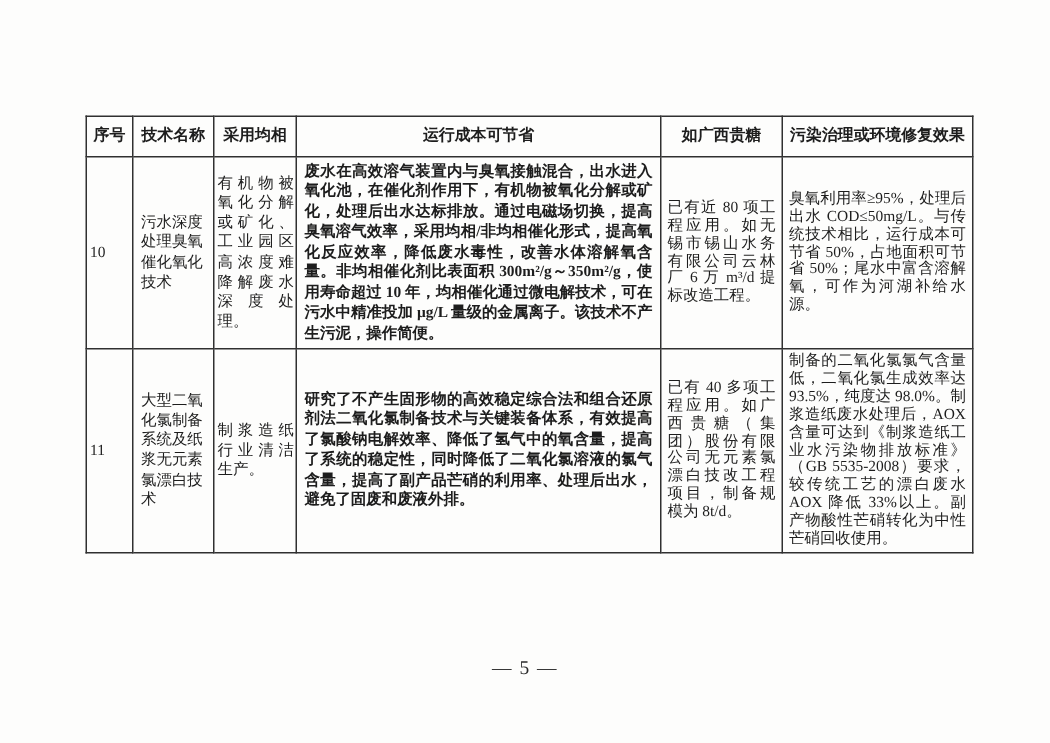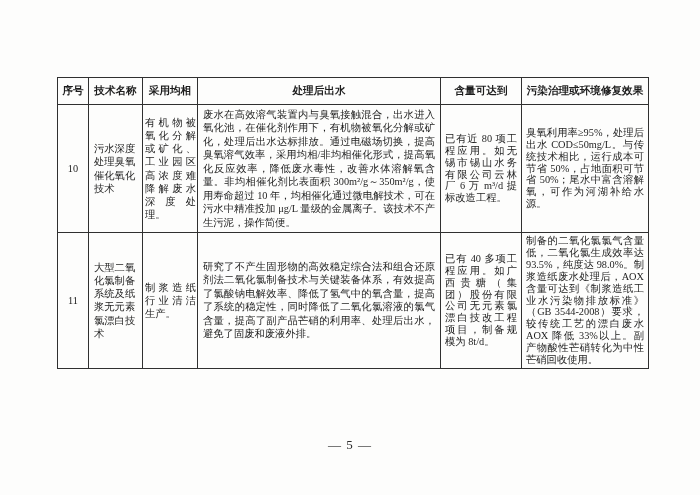--- a/index.html
+++ b/index.html
@@ -34,38 +34,39 @@
     font-weight: bold;
     text-align: center;
     height: 22px;
     padding: 2px 1px;
     font-size: 10.6px;
     line-height: 12px;
   }
   tr.r0 { height: 128px; }
   tr.r1 { height: 122px; }
   td.c-no {
-    text-align: center;
+    text-align: left;
     padding: 18px 2px;
     margin-top: 32px;
   }
   td.c-name {
     text-align: left;
     line-height: 13.2px;
     padding: 2px 5px;
   }
   td.c-scope {
     text-align: justify;
     line-height: 13.2px;
     padding: 2px 1px 2px 2px;
   }
   td.c-desc {
     text-align: justify;
     line-height: 13.5px;
     padding: 2px 5px;
+    font-weight: bold;
   }
   td.c-app {
     text-align: justify;
     line-height: 11.9px;
     padding: 12px 4px;
   }
   td.c-effect {
     text-align: justify;
     line-height: 11.9px;
     padding: 2px 4px;
@@ -94,40 +95,40 @@
       <col style="width:55px">
       <col style="width:243px">
       <col style="width:81px">
       <col style="width:127px">
     </colgroup>
     <thead>
       <tr>
         <th>序号</th>
         <th>技术名称</th>
         <th>采用均相</th>
-        <th>处理后出水</th>
-        <th>含量可达到</th>
+        <th>运行成本可节省</th>
+        <th>如广西贵糖</th>
         <th>污染治理或环境修复效果</th>
       </tr>
     </thead>
     <tbody>
       <tr class="r0">
         <td class="c-no">10</td>
         <td class="c-name">污水深度处理臭氧催化氧化技术</td>
         <td class="c-scope">有机物被氧化分解或矿化、工业园区高浓度难降解废水深度处理。</td>
         <td class="c-desc">废水在高效溶气装置内与臭氧接触混合，出水进入氧化池，在催化剂作用下，有机物被氧化分解或矿化，处理后出水达标排放。通过电磁场切换，提高臭氧溶气效率，采用均相/非均相催化形式，提高氧化反应效率，降低废水毒性，改善水体溶解氧含量。非均相催化剂比表面积 300m²/g～350m²/g，使用寿命超过 10 年，均相催化通过微电解技术，可在污水中精准投加 μg/L 量级的金属离子。该技术不产生污泥，操作简便。</td>
         <td class="c-app">已有近 80 项工程应用。如无锡市锡山水务有限公司云林厂 6 万 m³/d 提标改造工程。</td>
         <td class="c-effect">臭氧利用率≥95%，处理后出水 COD≤50mg/L。与传统技术相比，运行成本可节省 50%，占地面积可节省 50%；尾水中富含溶解氧，可作为河湖补给水源。</td>
       </tr>
       <tr class="r1">
         <td class="c-no">11</td>
         <td class="c-name">大型二氧化氯制备系统及纸浆无元素氯漂白技术</td>
         <td class="c-scope">制浆造纸行业清洁生产。</td>
         <td class="c-desc">研究了不产生固形物的高效稳定综合法和组合还原剂法二氧化氯制备技术与关键装备体系，有效提高了氯酸钠电解效率、降低了氢气中的氧含量，提高了系统的稳定性，同时降低了二氧化氯溶液的氯气含量，提高了副产品芒硝的利用率、处理后出水，避免了固废和废液外排。</td>
         <td class="c-app">已有 40 多项工程应用。如广西贵糖（集团）股份有限公司无元素氯漂白技改工程项目，制备规模为 8t/d。</td>
-        <td class="c-effect">制备的二氧化氯氯气含量低，二氧化氯生成效率达 93.5%，纯度达 98.0%。制浆造纸废水处理后，AOX 含量可达到《制浆造纸工业水污染物排放标准》（GB 3544-2008）要求，较传统工艺的漂白废水 AOX 降低 33%以上。副产物酸性芒硝转化为中性芒硝回收使用。</td>
+        <td class="c-effect">制备的二氧化氯氯气含量低，二氧化氯生成效率达 93.5%，纯度达 98.0%。制浆造纸废水处理后，AOX 含量可达到《制浆造纸工业水污染物排放标准》（GB 5535-2008）要求，较传统工艺的漂白废水 AOX 降低 33%以上。副产物酸性芒硝转化为中性芒硝回收使用。</td>
       </tr>
     </tbody>
   </table>
 
   <div class="footer">— 5 —</div>
 
 </div>
 
 </body></html>

